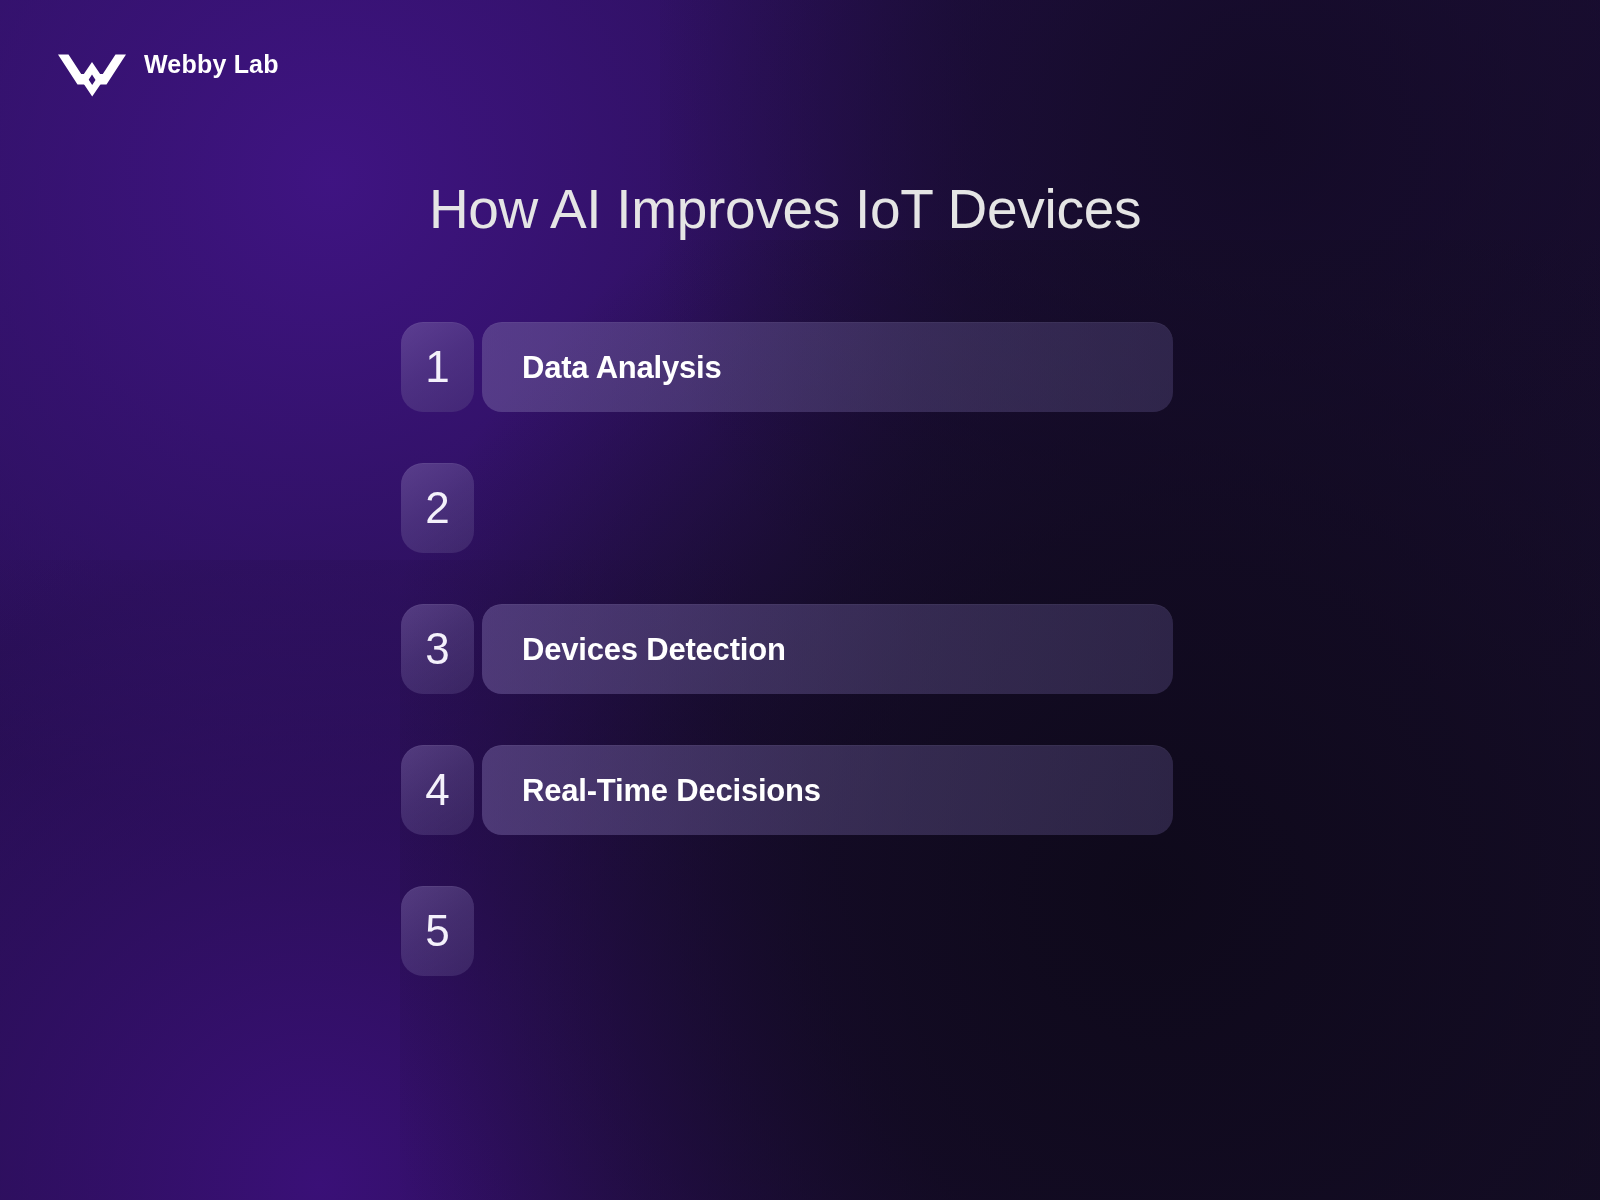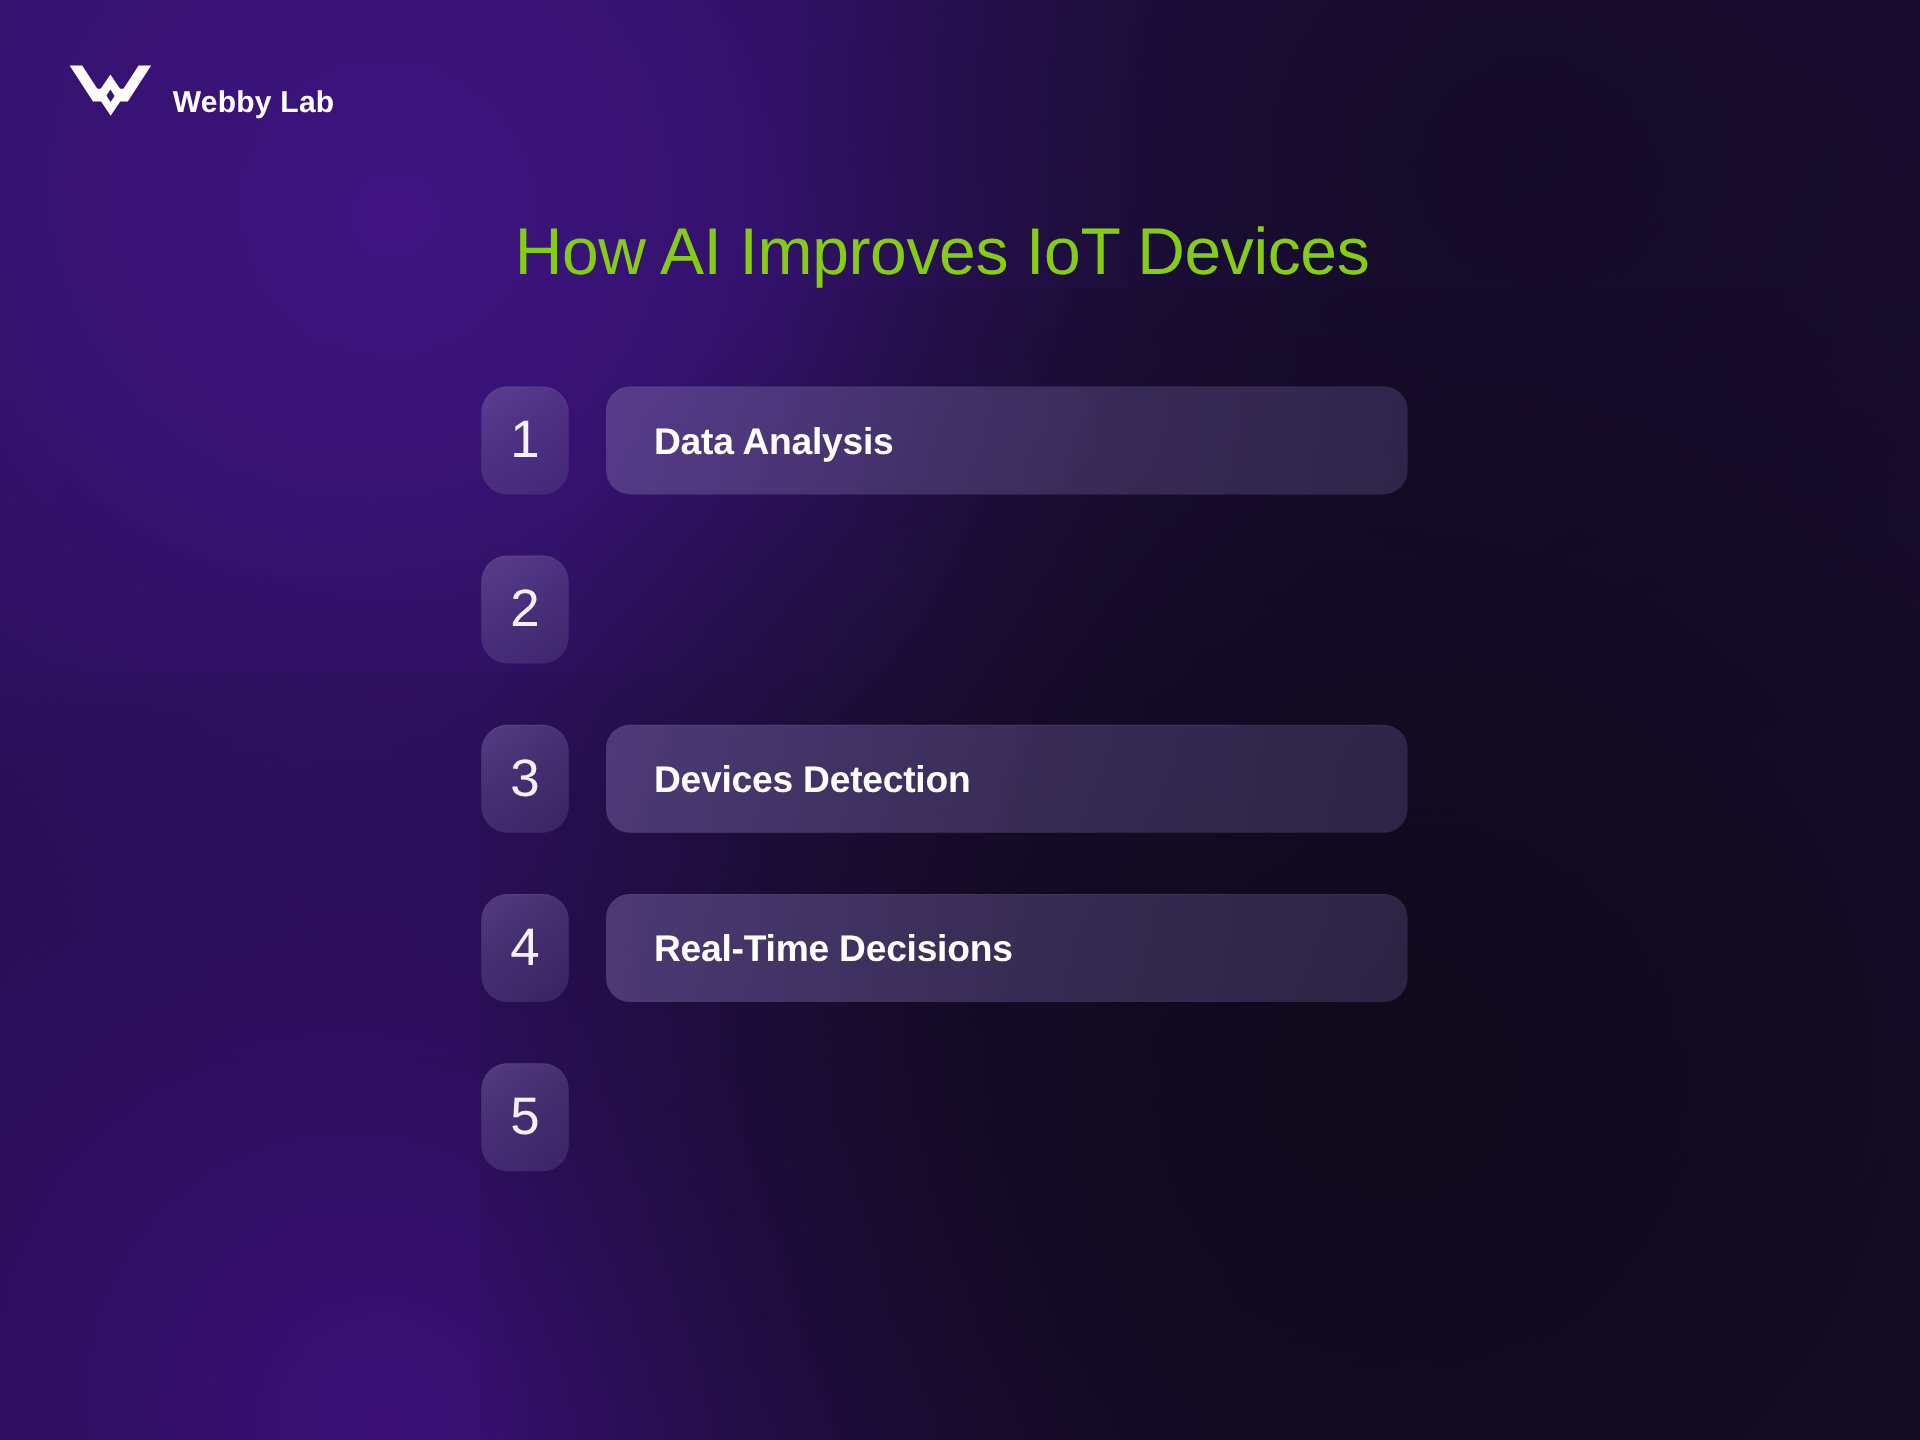--- a/index.html
+++ b/index.html
@@ -76,41 +76,41 @@
     width: 100%;
     height: 100%;
   }
 
   
   .logo {
     position: absolute;
     left: 58px;
     top: 52px;
     display: flex;
-    align-items: flex-end;
+    align-items: flex-start;
     gap: 16px;
   }
   .logo-mark { display: block; width: 70px; height: 46px; }
   .logo-text {
     color: #ffffff;
     font-size: 25px;
     font-weight: 600;
     letter-spacing: 0.2px;
     line-height: 1;
     white-space: nowrap;
   }
 
   
   .title {
     position: absolute;
     left: 0;
     top: 179px;
     width: 1570px;
     text-align: center;
-    color: #84cc16;
+    color: #e5e5e5;
     font-size: 55px;
     font-weight: 400;
     letter-spacing: -0.3px;
     line-height: 1.12;
   }
 
   
   .list {
     position: absolute;
     left: 401px;
@@ -136,21 +136,21 @@
     justify-content: center;
     color: #f4f1fb;
     font-size: 44px;
     font-weight: 300;
     line-height: 1;
     box-shadow: inset 0 1px 0 rgba(255,255,255,0.05);
   }
 
   .bar {
     flex: 1 1 auto;
-    margin-left: 31px;
+    margin-left: 8px;
     height: 90px;
     border-radius: 20px;
     background: linear-gradient(100deg, rgba(118,100,162,0.50) 0%, rgba(108,92,152,0.47) 30%, rgba(96,82,138,0.44) 62%, rgba(84,72,124,0.42) 100%);
     display: flex;
     align-items: center;
     padding-left: 40px;
     box-sizing: border-box;
     box-shadow: inset 0 1px 0 rgba(255,255,255,0.045);
   }
   .bar-label {

